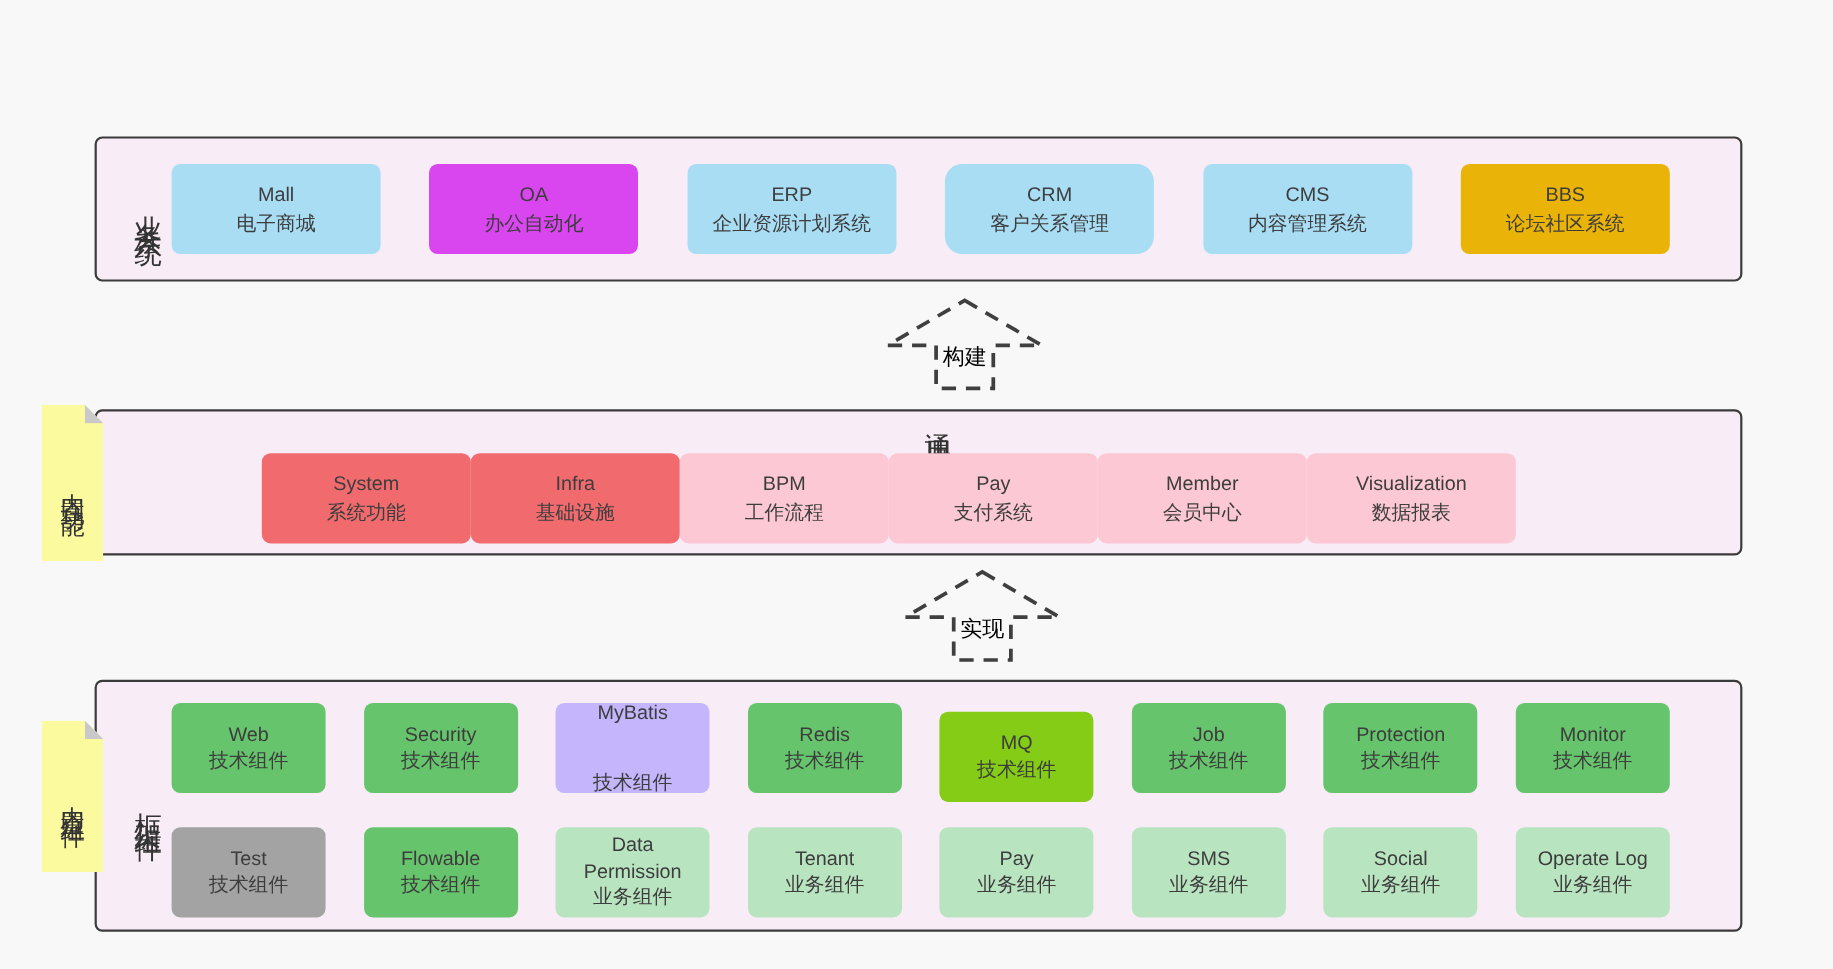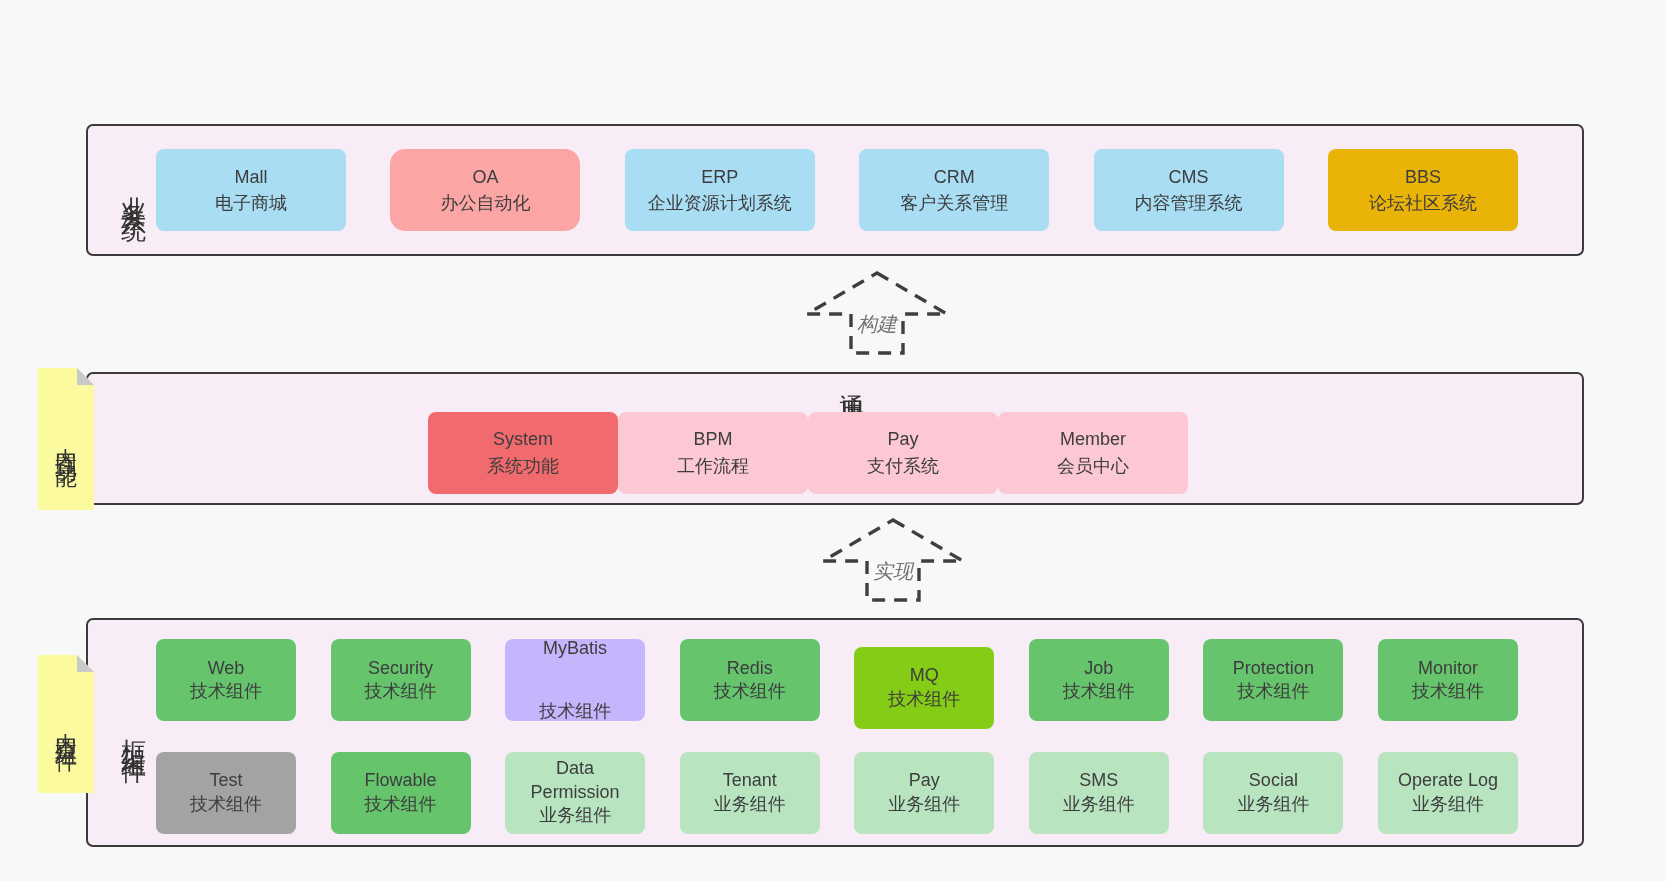--- a/index.html
+++ b/index.html
@@ -49,47 +49,46 @@
   }
 
   
   .arrow { position:absolute; width:150px; height:86px; z-index:2; }
   .arrow svg { position:absolute; inset:0; }
   .arrow polygon {
     fill:none; stroke:#3f3f3f; stroke-width:3.4; stroke-dasharray:13 9;
   }
   .arrow-label {
     position:absolute; left:50%; top:40px; transform:translateX(-50%);
-    background:#f8f8f8; padding:1px 3px; font-size:20px; color:#737373;
+    background:#f8f8f8; padding:1px 3px; font-size:20px; color:#000000;
     white-space:nowrap;
-    font-style:italic;
   }
 </style>
 </head>
 <body>
 
 <div class="canvas">
 
   <section class="layer" style="top:124px; height:132px;">
     <div class="vlabel">业务系统</div>
     <div class="rows">
       <div class="row" id="row-l0">
           <div class="node node-w190" style="background: rgb(168, 221, 244);">
             <span>Mall</span>
             <span>电子商城</span>
           </div>
-          <div class="node node-w190" style="background: #fca5a5; border-radius: 15px;">
+          <div class="node node-w190" style="background: #d946ef;">
             <span>OA</span>
             <span>办公自动化</span>
           </div>
           <div class="node node-w190" style="background: rgb(168, 221, 244);">
             <span>ERP</span>
             <span>企业资源计划系统</span>
           </div>
-          <div class="node node-w190" style="background: rgb(168, 221, 244);">
+          <div class="node node-w190" style="background: rgb(168, 221, 244); border-radius: 16px;">
             <span>CRM</span>
             <span>客户关系管理</span>
           </div>
           <div class="node node-w190" style="background: rgb(168, 221, 244);">
             <span>CMS</span>
             <span>内容管理系统</span>
           </div>
           <div class="node node-w190" style="background: #eab308;">
             <span>BBS</span>
             <span>论坛社区系统</span>
@@ -106,31 +105,39 @@
   </div>
 
   <section class="layer" style="top:372px; height:133px;flex-direction:column;">
     <div class="vlabel">通用模块</div>
     <div class="rows">
       <div class="row" id="row-l1">
           <div class="node node-w190" style="background: rgb(241, 107, 110);">
             <span>System</span>
             <span>系统功能</span>
           </div>
+          <div class="node node-w190" style="background: rgb(241, 107, 110);">
+            <span>Infra</span>
+            <span>基础设施</span>
+          </div>
           <div class="node node-w190" style="background: rgb(251, 200, 211);">
             <span>BPM</span>
             <span>工作流程</span>
           </div>
           <div class="node node-w190" style="background: rgb(251, 200, 211);">
             <span>Pay</span>
             <span>支付系统</span>
           </div>
           <div class="node node-w190" style="background: rgb(251, 200, 211);">
             <span>Member</span>
             <span>会员中心</span>
+          </div>
+          <div class="node node-w190" style="background: rgb(251, 200, 211);">
+            <span>Visualization</span>
+            <span>数据报表</span>
           </div>
         </div>
     </div>
   </section>
 
   <div class="note" style="left:38px; top:368px; height:142px;">
     <div class="note-body"></div>
     <div class="note-fold"></div>
     <div class="note-text">内置功能</div>
   </div>

